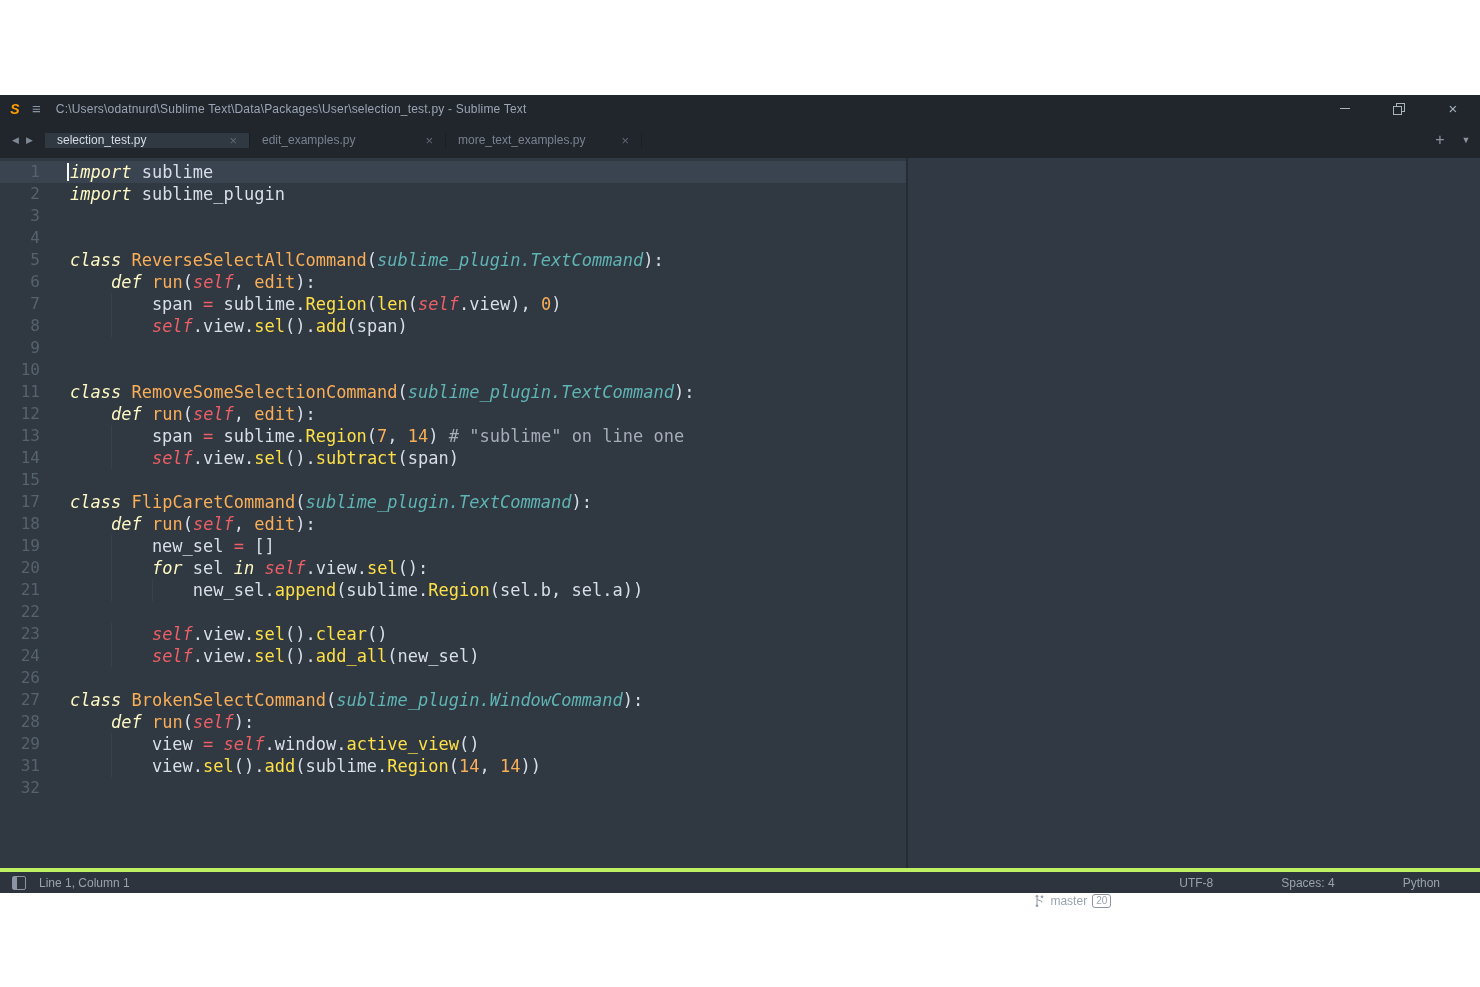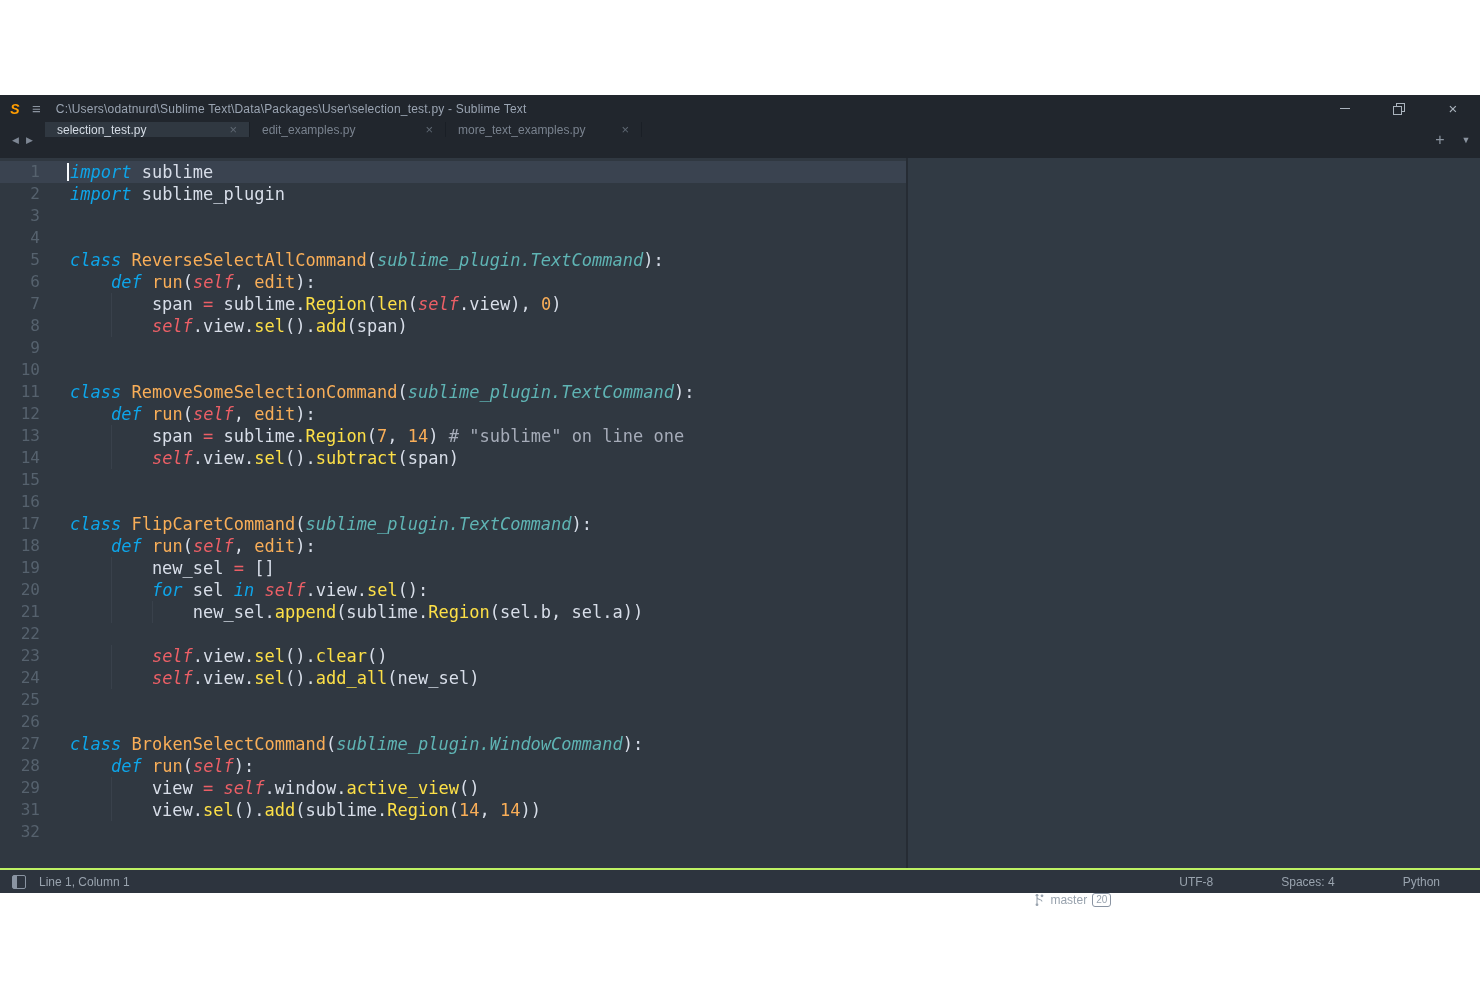--- a/index.html
+++ b/index.html
@@ -22,21 +22,21 @@
   .titlebar-spacer{flex:1;}
   .win-btn{width:54px;height:27px;display:flex;align-items:center;justify-content:center;color:#aab3bd;}
   .min-glyph{display:block;width:10px;height:1px;background:#aab3bd;}
   .restore-glyph{position:relative;display:block;width:12px;height:12px;}
   .restore-glyph::before{content:"";position:absolute;top:0;right:0;width:7px;height:7px;border:1px solid #aab3bd;}
   .restore-glyph::after{content:"";position:absolute;bottom:0;left:0;width:7px;height:7px;border:1px solid #aab3bd;background:#21262d;}
   .win-btn.close{font-size:15px;}
   
   .tabbar{height:36px;flex:none;background:#21262d;display:flex;align-items:stretch;}
   .nav-arrows{width:45px;flex:none;display:flex;align-items:center;justify-content:center;gap:7px;color:#7e8794;font-size:9px;}
-  .tab-strip{display:flex;align-items:flex-start;}
+  .tab-strip{display:flex;align-items:center;}
   .tab{
     width:196px;box-sizing:border-box;display:flex;align-items:center;
     padding:0 12px;font-size:12px;color:#79828e;border-right:1px solid #1a1f26;
   }
   .tab:nth-child(1){width:205px;}
   .tab.active{background:#303841;color:#d5dce5;}
   .tab-label{flex:1;white-space:nowrap;overflow:hidden;}
   .tab-close{color:#5f6873;font-size:13px;margin-left:6px;}
   .tabbar-spacer{flex:1;}
   .tab-new{width:24px;display:flex;align-items:center;justify-content:center;color:#8b94a0;font-size:16px;}
@@ -45,35 +45,35 @@
   .editor-wrap{flex:1;min-height:0;display:flex;}
   .code-pane{
     width:906px;flex:none;box-sizing:border-box;padding-top:3px;overflow:hidden;
     font-family:"DejaVu Sans Mono",monospace;font-size:17px;
   }
   .empty-pane{flex:1;background:#313a44;border-left:2px solid #262c34;}
   .code-row{height:22px;line-height:22px;display:flex;white-space:pre;position:relative;}
   .code-row.active-line{background:#3a4350;}
   .gutter-num{width:40px;flex:none;text-align:right;color:#56626e;font-size:16px;}
   .code-text{margin-left:30px;color:#d8dee9;white-space:pre;}
-  .tok-kw{color:#0ea5e9;font-style:italic;}
+  .tok-kw{color:#fef9c3;font-style:italic;}
   .tok-fn{color:#f9ae58;}
   .tok-num{color:#f9ae58;}
   .tok-self{color:#ec5f66;font-style:italic;}
   .tok-op{color:#ec5f66;}
   .tok-call{color:#fde047;}
   .tok-inherit{color:#5fb4b4;font-style:italic;}
   .tok-txt{color:#d8dee9;}
   .tok-com{color:#a6acb9;}
   .caret{position:absolute;left:67px;top:2px;width:2px;height:18px;background:#f7fafd;}
   .indent-guide{position:absolute;top:0;bottom:0;width:1px;background:rgba(171,183,198,0.08);}
   
   .statusbar{
     height:25px;flex:none;box-sizing:border-box;display:flex;align-items:center;
-    background:#2d343e;border-top:2px solid #bef264;color:#99a3ae;font-size:12px;
+    background:#2d343e;border-top:4px solid #bef264;color:#99a3ae;font-size:12px;
     padding:0 40px 0 12px;
   }
   .panel-icon{width:12px;height:12px;flex:none;border:1px solid #8a94a2;border-radius:2px;margin-right:13px;position:relative;}
   .panel-icon::before{content:"";position:absolute;left:0;top:0;bottom:0;width:4px;background:#8a94a2;}
   .status-right{margin-left:auto;display:flex;align-items:center;gap:68px;}
   .git-group{display:flex;align-items:center;gap:5px;margin-top:36px;}
   .git-badge{
     border:1px solid #8a94a2;border-radius:3px;font-size:10px;line-height:12px;
     padding:0 3px;color:#99a3ae;
   }
@@ -131,30 +131,28 @@
         <div class="code-row"><span class="gutter-num">6</span><span class="code-text"><span class="tok-txt">    </span><span class="tok-kw">def</span><span class="tok-txt"> </span><span class="tok-fn">run</span><span class="tok-txt">(</span><span class="tok-self">self</span><span class="tok-txt">, </span><span class="tok-fn">edit</span><span class="tok-txt">):</span></span></div>
         <div class="code-row"><span class="gutter-num">7</span><span class="code-text"><span class="tok-txt">        span </span><span class="tok-op">=</span><span class="tok-txt"> sublime.</span><span class="tok-call">Region</span><span class="tok-txt">(</span><span class="tok-call">len</span><span class="tok-txt">(</span><span class="tok-self">self</span><span class="tok-txt">.view), </span><span class="tok-num">0</span><span class="tok-txt">)</span></span><span class="indent-guide" style="left: 110.92px;"></span></div>
         <div class="code-row"><span class="gutter-num">8</span><span class="code-text"><span class="tok-txt">        </span><span class="tok-self">self</span><span class="tok-txt">.view.</span><span class="tok-call">sel</span><span class="tok-txt">().</span><span class="tok-call">add</span><span class="tok-txt">(span)</span></span><span class="indent-guide" style="left: 110.92px;"></span></div>
         <div class="code-row"><span class="gutter-num">9</span><span class="code-text"></span></div>
         <div class="code-row"><span class="gutter-num">10</span><span class="code-text"></span></div>
         <div class="code-row"><span class="gutter-num">11</span><span class="code-text"><span class="tok-kw">class</span><span class="tok-txt"> </span><span class="tok-fn">RemoveSomeSelectionCommand</span><span class="tok-txt">(</span><span class="tok-inherit">sublime_plugin.TextCommand</span><span class="tok-txt">):</span></span></div>
         <div class="code-row"><span class="gutter-num">12</span><span class="code-text"><span class="tok-txt">    </span><span class="tok-kw">def</span><span class="tok-txt"> </span><span class="tok-fn">run</span><span class="tok-txt">(</span><span class="tok-self">self</span><span class="tok-txt">, </span><span class="tok-fn">edit</span><span class="tok-txt">):</span></span></div>
         <div class="code-row"><span class="gutter-num">13</span><span class="code-text"><span class="tok-txt">        span </span><span class="tok-op">=</span><span class="tok-txt"> sublime.</span><span class="tok-call">Region</span><span class="tok-txt">(</span><span class="tok-num">7</span><span class="tok-txt">, </span><span class="tok-num">14</span><span class="tok-txt">) </span><span class="tok-com"># "sublime" on line one</span></span><span class="indent-guide" style="left: 110.92px;"></span></div>
         <div class="code-row"><span class="gutter-num">14</span><span class="code-text"><span class="tok-txt">        </span><span class="tok-self">self</span><span class="tok-txt">.view.</span><span class="tok-call">sel</span><span class="tok-txt">().</span><span class="tok-call">subtract</span><span class="tok-txt">(span)</span></span><span class="indent-guide" style="left: 110.92px;"></span></div>
         <div class="code-row"><span class="gutter-num">15</span><span class="code-text"></span></div>
-        <div class="code-row"><span class="gutter-num">16</span><span class="code-text"></span></div>
         <div class="code-row"><span class="gutter-num">17</span><span class="code-text"><span class="tok-kw">class</span><span class="tok-txt"> </span><span class="tok-fn">FlipCaretCommand</span><span class="tok-txt">(</span><span class="tok-inherit">sublime_plugin.TextCommand</span><span class="tok-txt">):</span></span></div>
         <div class="code-row"><span class="gutter-num">18</span><span class="code-text"><span class="tok-txt">    </span><span class="tok-kw">def</span><span class="tok-txt"> </span><span class="tok-fn">run</span><span class="tok-txt">(</span><span class="tok-self">self</span><span class="tok-txt">, </span><span class="tok-fn">edit</span><span class="tok-txt">):</span></span></div>
         <div class="code-row"><span class="gutter-num">19</span><span class="code-text"><span class="tok-txt">        new_sel </span><span class="tok-op">=</span><span class="tok-txt"> []</span></span><span class="indent-guide" style="left: 110.92px;"></span></div>
         <div class="code-row"><span class="gutter-num">20</span><span class="code-text"><span class="tok-txt">        </span><span class="tok-kw">for</span><span class="tok-txt"> sel </span><span class="tok-kw">in</span><span class="tok-txt"> </span><span class="tok-self">self</span><span class="tok-txt">.view.</span><span class="tok-call">sel</span><span class="tok-txt">():</span></span><span class="indent-guide" style="left: 110.92px;"></span></div>
         <div class="code-row"><span class="gutter-num">21</span><span class="code-text"><span class="tok-txt">            new_sel.</span><span class="tok-call">append</span><span class="tok-txt">(sublime.</span><span class="tok-call">Region</span><span class="tok-txt">(sel.b, sel.a))</span></span><span class="indent-guide" style="left: 110.92px;"></span><span class="indent-guide" style="left: 151.84px;"></span></div>
         <div class="code-row"><span class="gutter-num">22</span><span class="code-text"></span></div>
         <div class="code-row"><span class="gutter-num">23</span><span class="code-text"><span class="tok-txt">        </span><span class="tok-self">self</span><span class="tok-txt">.view.</span><span class="tok-call">sel</span><span class="tok-txt">().</span><span class="tok-call">clear</span><span class="tok-txt">()</span></span><span class="indent-guide" style="left: 110.92px;"></span></div>
         <div class="code-row"><span class="gutter-num">24</span><span class="code-text"><span class="tok-txt">        </span><span class="tok-self">self</span><span class="tok-txt">.view.</span><span class="tok-call">sel</span><span class="tok-txt">().</span><span class="tok-call">add_all</span><span class="tok-txt">(new_sel)</span></span><span class="indent-guide" style="left: 110.92px;"></span></div>
-        <div class="code-row"><span class="gutter-num">25</span><span class="code-text"></span></div>
         <div class="code-row"><span class="gutter-num">26</span><span class="code-text"></span></div>
         <div class="code-row"><span class="gutter-num">27</span><span class="code-text"><span class="tok-kw">class</span><span class="tok-txt"> </span><span class="tok-fn">BrokenSelectCommand</span><span class="tok-txt">(</span><span class="tok-inherit">sublime_plugin.WindowCommand</span><span class="tok-txt">):</span></span></div>
         <div class="code-row"><span class="gutter-num">28</span><span class="code-text"><span class="tok-txt">    </span><span class="tok-kw">def</span><span class="tok-txt"> </span><span class="tok-fn">run</span><span class="tok-txt">(</span><span class="tok-self">self</span><span class="tok-txt">):</span></span></div>
         <div class="code-row"><span class="gutter-num">29</span><span class="code-text"><span class="tok-txt">        view </span><span class="tok-op">=</span><span class="tok-txt"> </span><span class="tok-self">self</span><span class="tok-txt">.window.</span><span class="tok-call">active_view</span><span class="tok-txt">()</span></span><span class="indent-guide" style="left: 110.92px;"></span></div>
         <div class="code-row"><span class="gutter-num">31</span><span class="code-text"><span class="tok-txt">        view.</span><span class="tok-call">sel</span><span class="tok-txt">().</span><span class="tok-call">add</span><span class="tok-txt">(sublime.</span><span class="tok-call">Region</span><span class="tok-txt">(</span><span class="tok-num">14</span><span class="tok-txt">, </span><span class="tok-num">14</span><span class="tok-txt">))</span></span><span class="indent-guide" style="left: 110.92px;"></span></div>
         <div class="code-row"><span class="gutter-num">32</span><span class="code-text"></span></div>
       </div>
     <div class="empty-pane"></div>
   </div>
 

